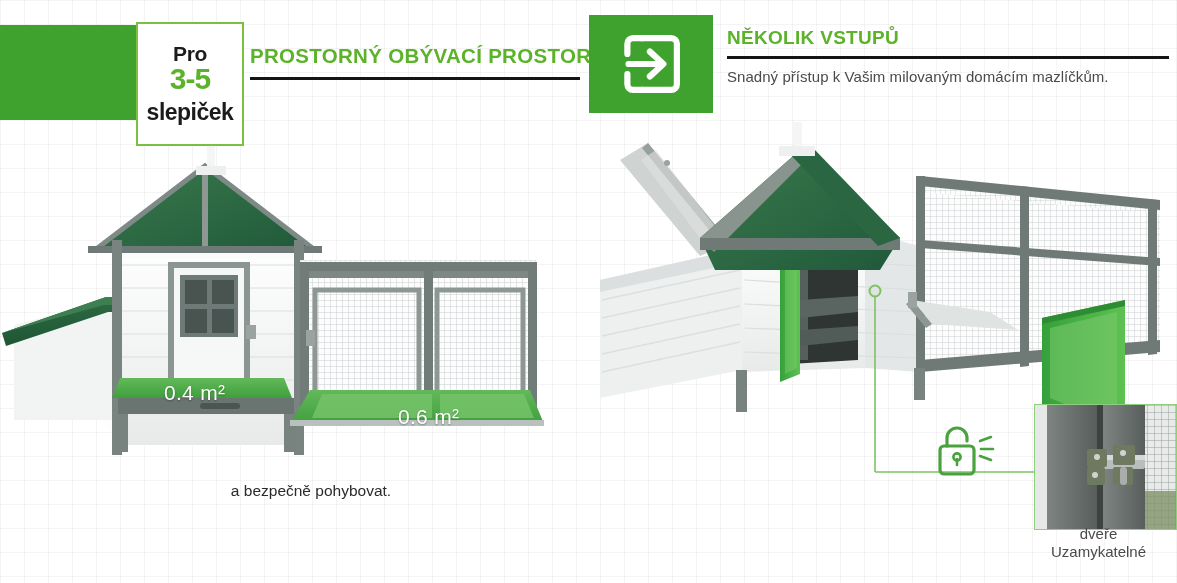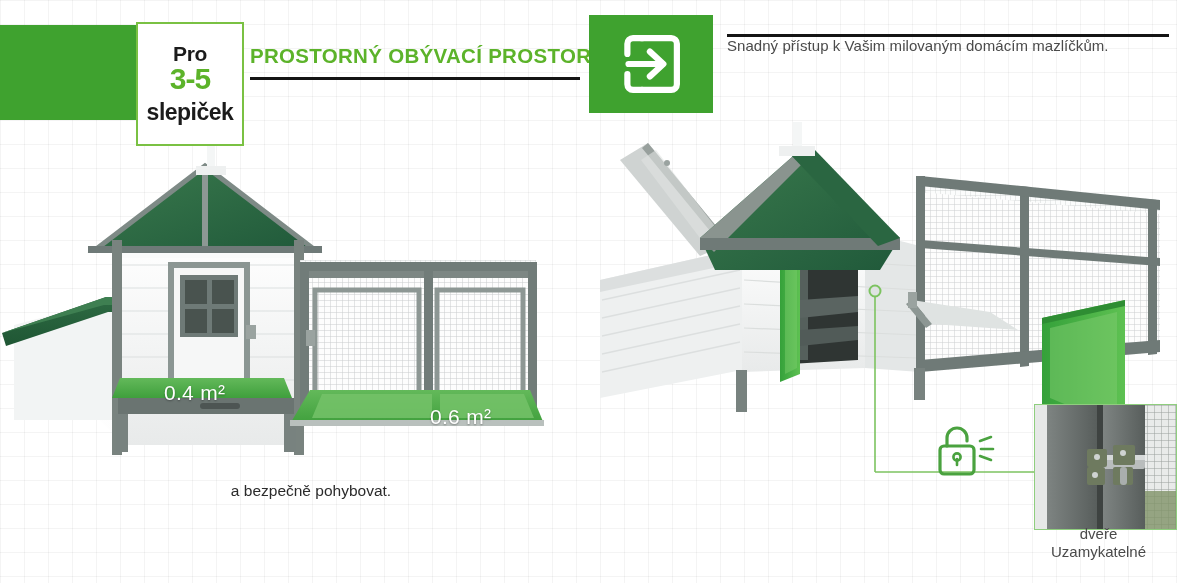--- a/index.html
+++ b/index.html
@@ -40,21 +40,21 @@
   .head-left{position:absolute;left:250px;top:44px;width:330px;}
   .head-right{position:absolute;left:727px;top:27px;width:442px;}
   .head-title{
     font-size:20.5px;font-weight:bold;color:#5cb32a;
     letter-spacing:.3px;white-space:nowrap;
   }
   .head-title.small{font-size:19px;}
   .head-rule{height:3px;background:#141414;margin-top:9px;}
   .head-rule.r2{margin-top:7px;}
   .head-sub{
-    font-size:15px;color:#4a4a4a;
+    margin-top:9px;font-size:15px;color:#4a4a4a;
     letter-spacing:.05px;white-space:nowrap;
   }
 
   .icon-box{
     position:absolute;left:589px;top:15px;width:124px;height:98px;
     background:#3fa22f;display:flex;align-items:center;justify-content:center;
   }
 
   
   .cap-left{
@@ -66,21 +66,21 @@
     text-align:center;font-size:15px;color:#4a4a4a;line-height:1.22;
   }
 
   
   .area-label{
     position:absolute;color:#ffffff;font-size:21px;font-weight:500;
     text-shadow:0 1px 2px rgba(0,0,0,.35);letter-spacing:.3px;
     pointer-events:none;
   }
   #area-a{left:164px;top:381px;}
-  #area-b{left:398px;top:405px;margin-left:32px;}
+  #area-b{left:398px;top:405px;}
 
   
   .inset-frame{
     position:absolute;left:1034px;top:404px;width:143px;height:126px;
     border:1px solid #8fce7e;box-sizing:border-box;overflow:hidden;background:#9a9a9a;
   }
 </style>
 </head>
 <body>
 
@@ -292,20 +292,21 @@
     <svg width="72" height="72" viewBox="0 0 64 64">
       <path d="M24 9 H50 a5 5 0 0 1 5 5 V50 a5 5 0 0 1 -5 5 H24" fill="none" stroke="#ffffff" stroke-width="5.5" stroke-linecap="round"></path>
       <path d="M24 9 H16 a5 5 0 0 0 -5 5 V23" fill="none" stroke="#ffffff" stroke-width="5.5" stroke-linecap="round"></path>
       <path d="M24 55 H16 a5 5 0 0 1 -5 -5 V41" fill="none" stroke="#ffffff" stroke-width="5.5" stroke-linecap="round"></path>
       <line x1="12" y1="32" x2="42" y2="32" stroke="#ffffff" stroke-width="5.5" stroke-linecap="round"></line>
       <polyline points="31,21 43,32 31,43" fill="none" stroke="#ffffff" stroke-width="5.5" stroke-linecap="round" stroke-linejoin="round"></polyline>
     </svg>
   </div>
 
   <div class="head-right">
+    <div class="head-title small">NĚKOLIK VSTUPŮ</div>
     <div class="head-rule r2"></div>
     <div class="head-sub">Snadný přístup k Vašim milovaným domácím mazlíčkům.</div>
   </div>
 
   <div class="cap-left">
     <div>a bezpečně pohybovat.</div>
   </div>
 
   <svg width="1177" height="583" style="position:absolute;left:0;top:0;pointer-events:none;">
     <line x1="875" y1="297" x2="875" y2="472" stroke="#7cc360" stroke-width="1.6"></line>

